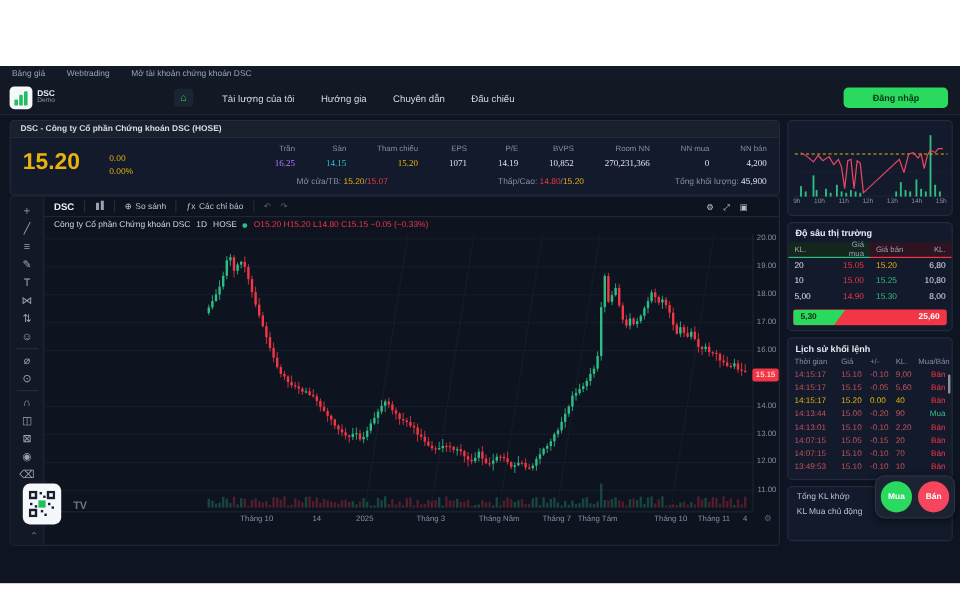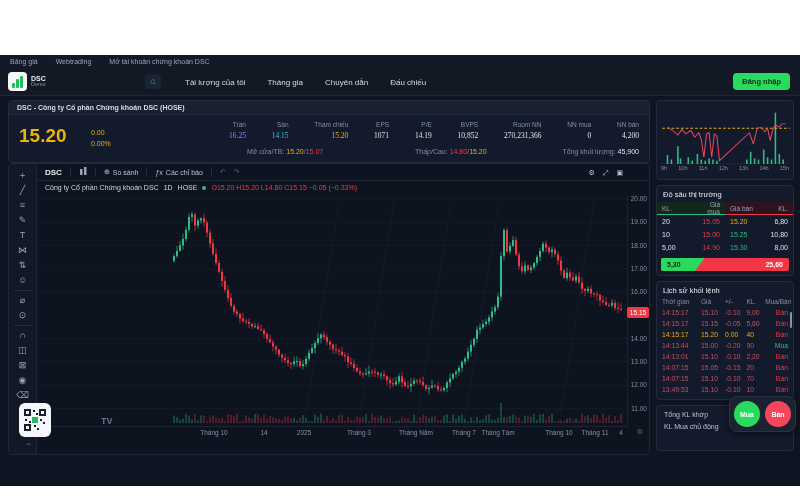--- a/index.html
+++ b/index.html
@@ -20,21 +20,21 @@
     align-items:flex-end; justify-content:center; gap:1.5px; padding:3px 4px; }
   #logo-mark i { display:block; width:3px; background:#1fbf61; border-radius:1px; }
   .logo-txt { line-height:1; }
   .logo-txt b { display:block; font-size:7px; color:#e8ecf3; }
   .logo-txt span { display:block; font-size:5.5px; color:#8b94a6; }
   #home-btn { position:absolute; left:145px; top:6px; width:16px; height:15px; background:#1a2433;
     border-radius:3px; color:#2ada5e; font-size:9px; text-align:center; line-height:15px; cursor:pointer; }
   #nav-items { position:absolute; left:185px; top:0; height:28px; display:flex; align-items:center; gap:22px; }
   .navitem { font-size:8px; color:#d3d9e4; cursor:pointer; }
   #login-btn { position:absolute; right:10px; top:5px; background:#2ada5e; color:#06341a;
-    font-size:7.5px; font-weight:bold; padding:4px 9px; border-radius:4px; cursor:pointer; }
+    font-size:7.5px; font-weight:bold; padding:4px 24px; border-radius:4px; cursor:pointer; }
 
   
   #stock-card { position:absolute; left:8px; top:45px; width:642px; height:63px; background:#121a2b;
     border:1px solid #232b3d; border-radius:4px; }
   #stock-title { height:14px; background:#19202e; border-bottom:1px solid #232b3d; border-radius:4px 4px 0 0;
     font-size:7px; font-weight:bold; color:#d6dbe6; padding:3px 0 0 8px; }
   #price-big { position:absolute; left:10px; top:24px; font-size:19px; font-weight:bold; color:#e9b30d; }
   #price-chg { position:absolute; left:82px; top:27px; font-size:7px; color:#e9b30d; line-height:1.5; }
   #stats-row { position:absolute; left:220px; right:10px; top:20px; display:flex; justify-content:space-between; }
   .stat { text-align:right; }
@@ -67,31 +67,31 @@
   #plot-wrap { position:absolute; left:28px; top:31px; width:592px; height:230px; }
   #price-axis { position:absolute; right:0; top:31px; width:22px; height:230px; border-left:1px solid #1c2433; }
   .ytick { position:absolute; right:2px; font-size:6.5px; color:#8490a3; }
   #price-tag { position:absolute; right:0px; width:22px; height:11px; background:#f23645; border-radius:2px;
     color:#fff; font-size:6.5px; text-align:center; line-height:11px; }
   #x-axis { position:absolute; left:28px; top:262px; width:592px; height:12px; border-top:1px solid #1c2433; }
   .xtick { position:absolute; top:2px; font-size:6.5px; color:#8490a3; transform:translateX(-50%); white-space:nowrap; }
   #axis-gear { position:absolute; right:6px; top:264px; font-size:7px; color:#5a6374; }
   #qr-box { position:absolute; left:10px; top:239px; width:32px; height:34px; background:#f5f7fa;
     border-radius:6px; display:flex; align-items:center; justify-content:center; cursor:pointer; }
-  #tv-logo { position:absolute; left:52px; top:252px; font-size:9px; font-weight:bold; color:#6a7386;margin-left:40px; }
+  #tv-logo { position:absolute; left:52px; top:252px; font-size:9px; font-weight:bold; color:#6a7386; }
   #collapse-chevron { position:absolute; left:16px; top:278px; font-size:8px; color:#6a7386; cursor:pointer; }
 
   
   #right-col { position:absolute; left:656px; top:45px; width:138px; height:386px; }
   .rcard { position:absolute; left:0; width:138px; background:#121a2b; border:1px solid #232b3d; border-radius:4px; }
   #mini-card { top:0; height:80px; }
   #mini-labels { position:absolute; left:4px; right:4px; top:64px; display:flex; justify-content:space-between; }
   #mini-labels span { font-size:5.5px; color:#8490a3; }
   #depth-card { top:85px; height:91px; }
-  .card-title { font-size:7.5px; font-weight:normal; color:#e8ecf3; padding:4px 6px 3px; }
+  .card-title { font-size:7.5px; font-weight:bold; color:#e8ecf3; padding:4px 6px 3px; }
   #depth-head { display:flex; height:13px; font-size:6.5px; color:#9aa3b5; }
   #depth-head .h-buy { width:50%; background:#13271d; border-bottom:1px solid #2ebd85; display:flex; align-items:center; }
   #depth-head .h-sell { width:50%; background:#2e1420; border-bottom:1px solid #f23645; display:flex; align-items:center; }
   .dh-cell { width:50%; padding:0 5px; }
   .dh-r { text-align:right; }
   .depth-row { display:flex; height:13px; align-items:center; font-size:7px; }
   .depth-row span { width:25%; padding:0 5px; }
   #depth-total { position:absolute; left:4px; right:4px; bottom:4px; height:13px; background:#f23645;
     border-radius:2px; overflow:hidden; font-size:7px; font-weight:bold; color:#0c2813; }
   #depth-buy-bar { position:absolute; left:0; top:0; height:13px; width:34%; background:#2ada5e;
@@ -131,21 +131,21 @@
           <i style="height:12px"></i>
       </div>
       <div class="logo-txt">
         <b>DSC</b>
         <span>Demo</span>
       </div>
     </div>
     <div id="home-btn">⌂</div>
     <div id="nav-items">
         <span class="navitem">Tài lượng của tôi</span>
-        <span class="navitem">Tháng gia</span>
+        <span class="navitem">Hướng gia</span>
         <span class="navitem">Chuyên dẫn</span>
         <span class="navitem">Đấu chiếu</span>
       </div>
     <div id="login-btn">Đăng nhập</div>
   </div>
 
   <div id="stock-card">
     <div id="stock-title">DSC - Công ty Cổ phần Chứng khoán DSC (HOSE)</div>
     <div id="price-big">15.20</div>
     <div id="price-chg">

